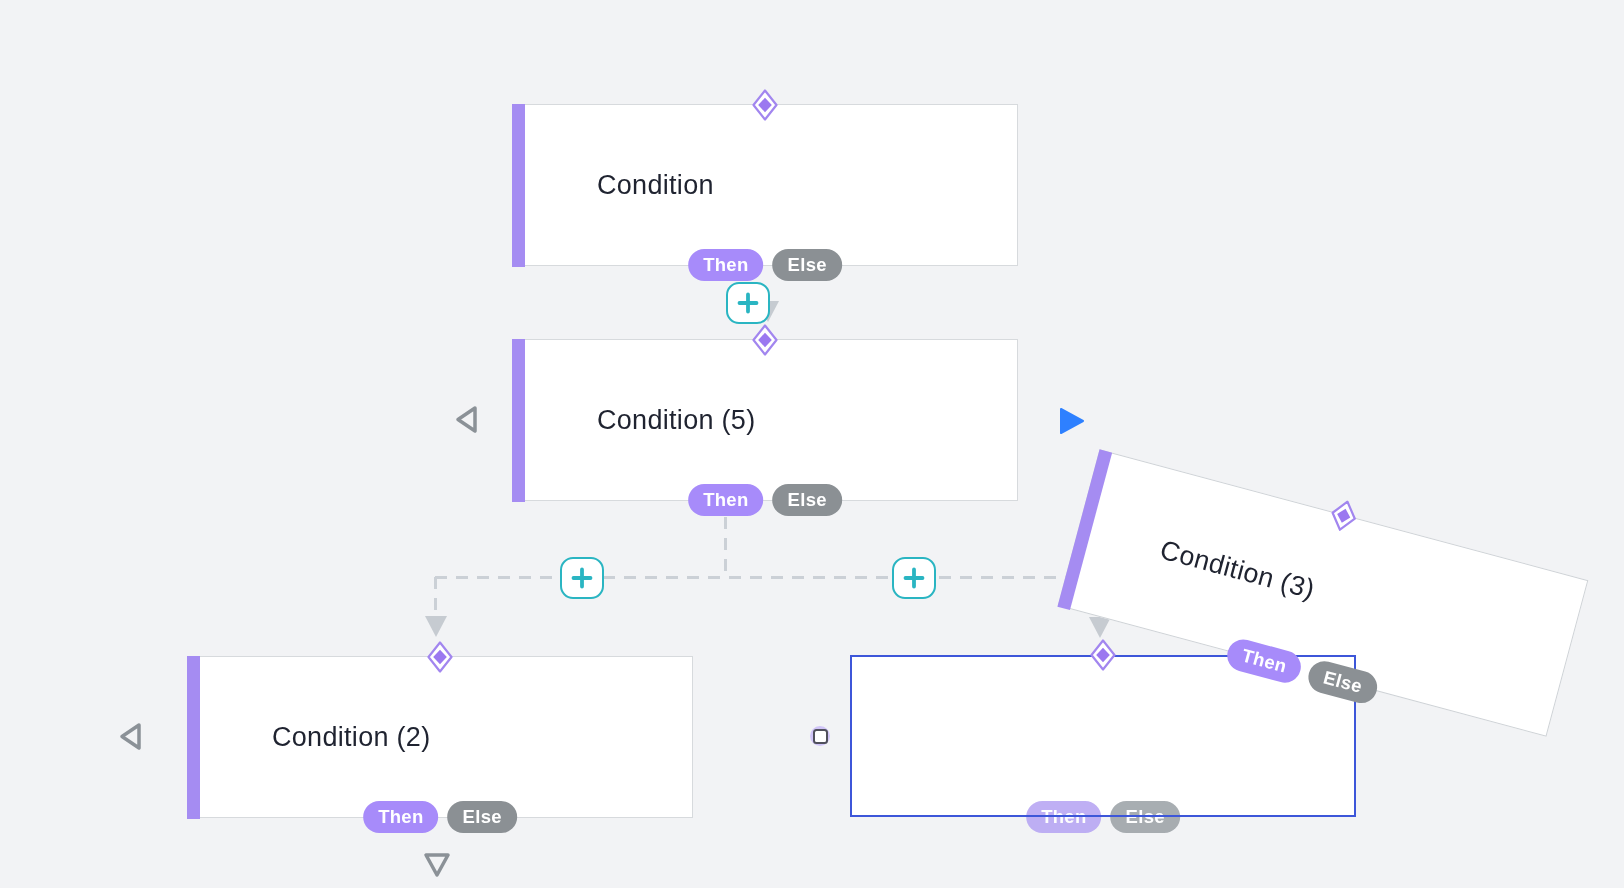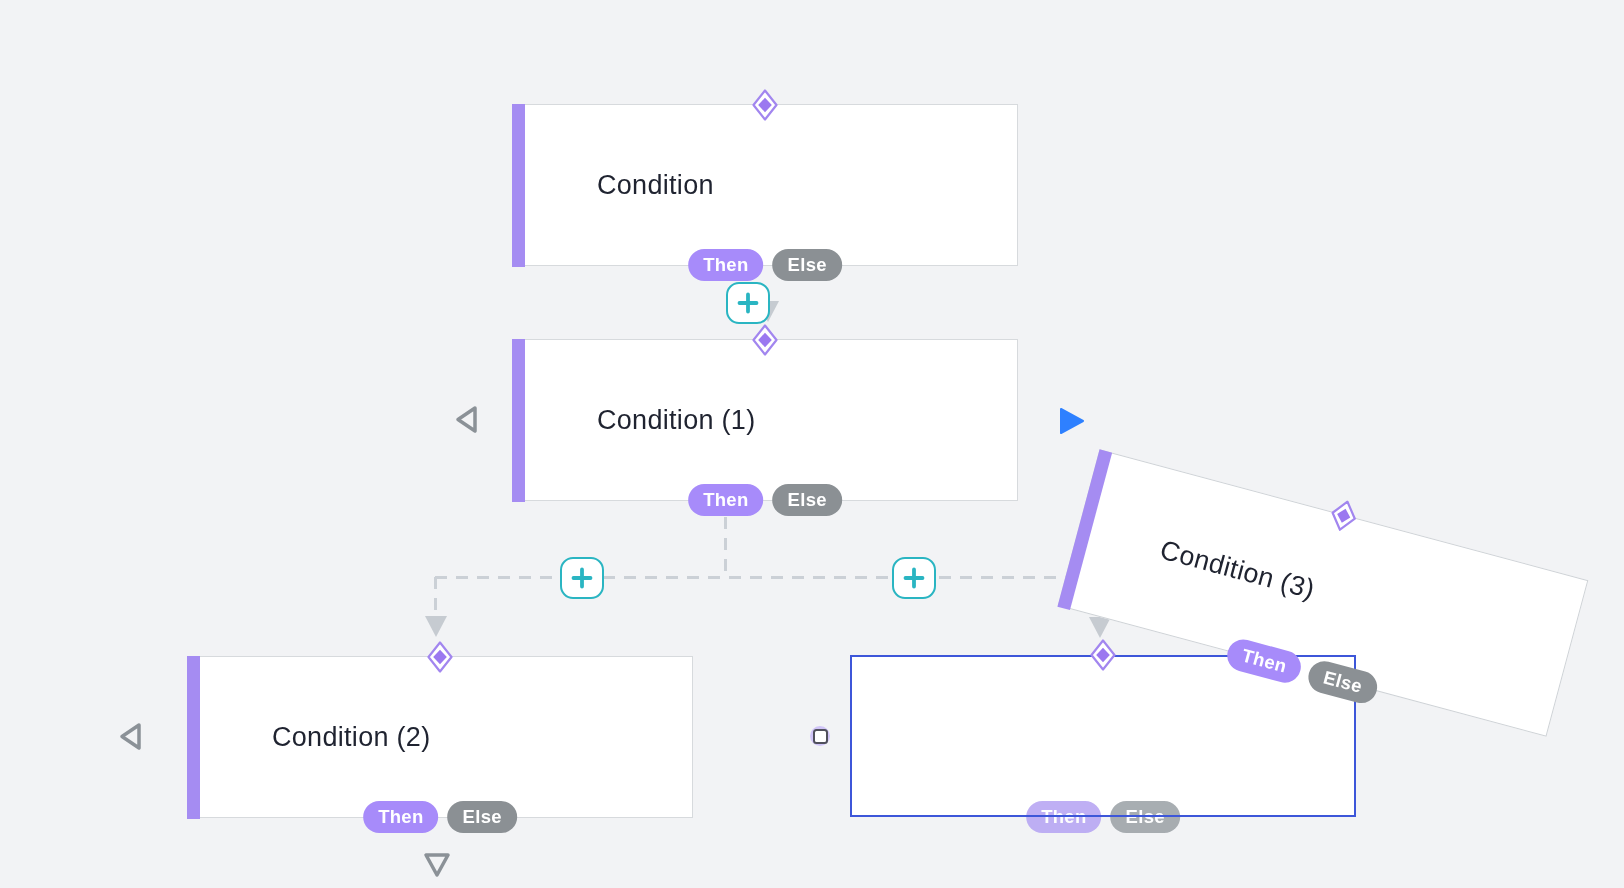--- a/index.html
+++ b/index.html
@@ -211,21 +211,21 @@
   </div>
 
   <div class="node" id="node-1">
     <div class="accent-bar"></div>
     <span class="diamond">
       <svg width="26" height="32">
           <polygon points="13,1.5 24.5,16 13,30.5 1.5,16" fill="#ffffff" stroke="#a286ef" stroke-width="2.2" stroke-linejoin="round"></polygon>
           <polygon points="13,8.8 19.8,16 13,23.2 6.2,16" fill="#9b78f0"></polygon>
         </svg>
     </span>
-    <div class="node-title">Condition (1)</div>
+    <div class="node-title">Condition (5)</div>
     <div class="pills">
       <div class="pill then">Then</div>
       <div class="pill else">Else</div>
     </div>
   </div>
 
   <div class="node" id="node-2">
     <div class="accent-bar"></div>
     <span class="diamond">
       <svg width="26" height="32">

